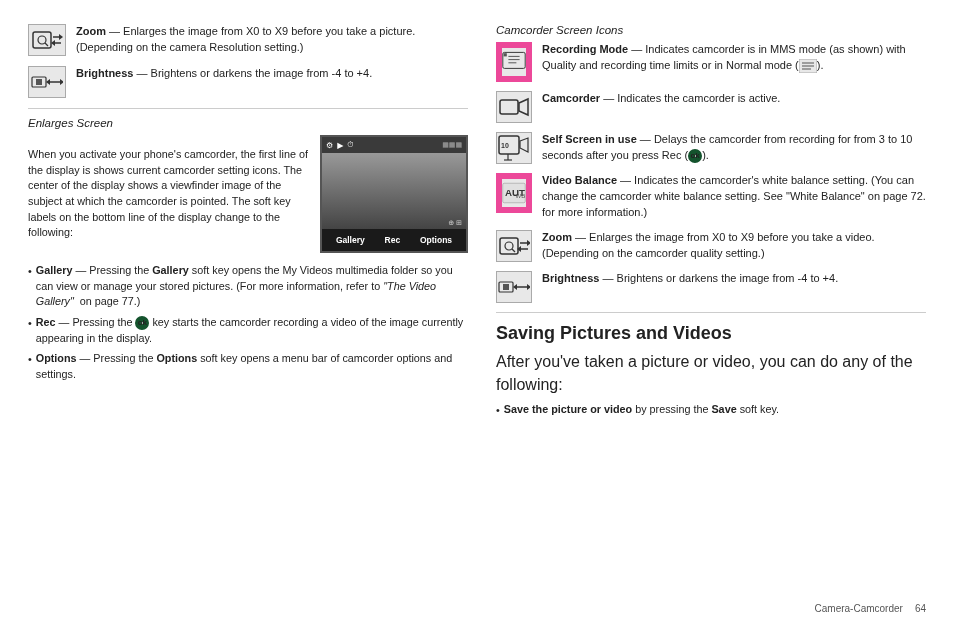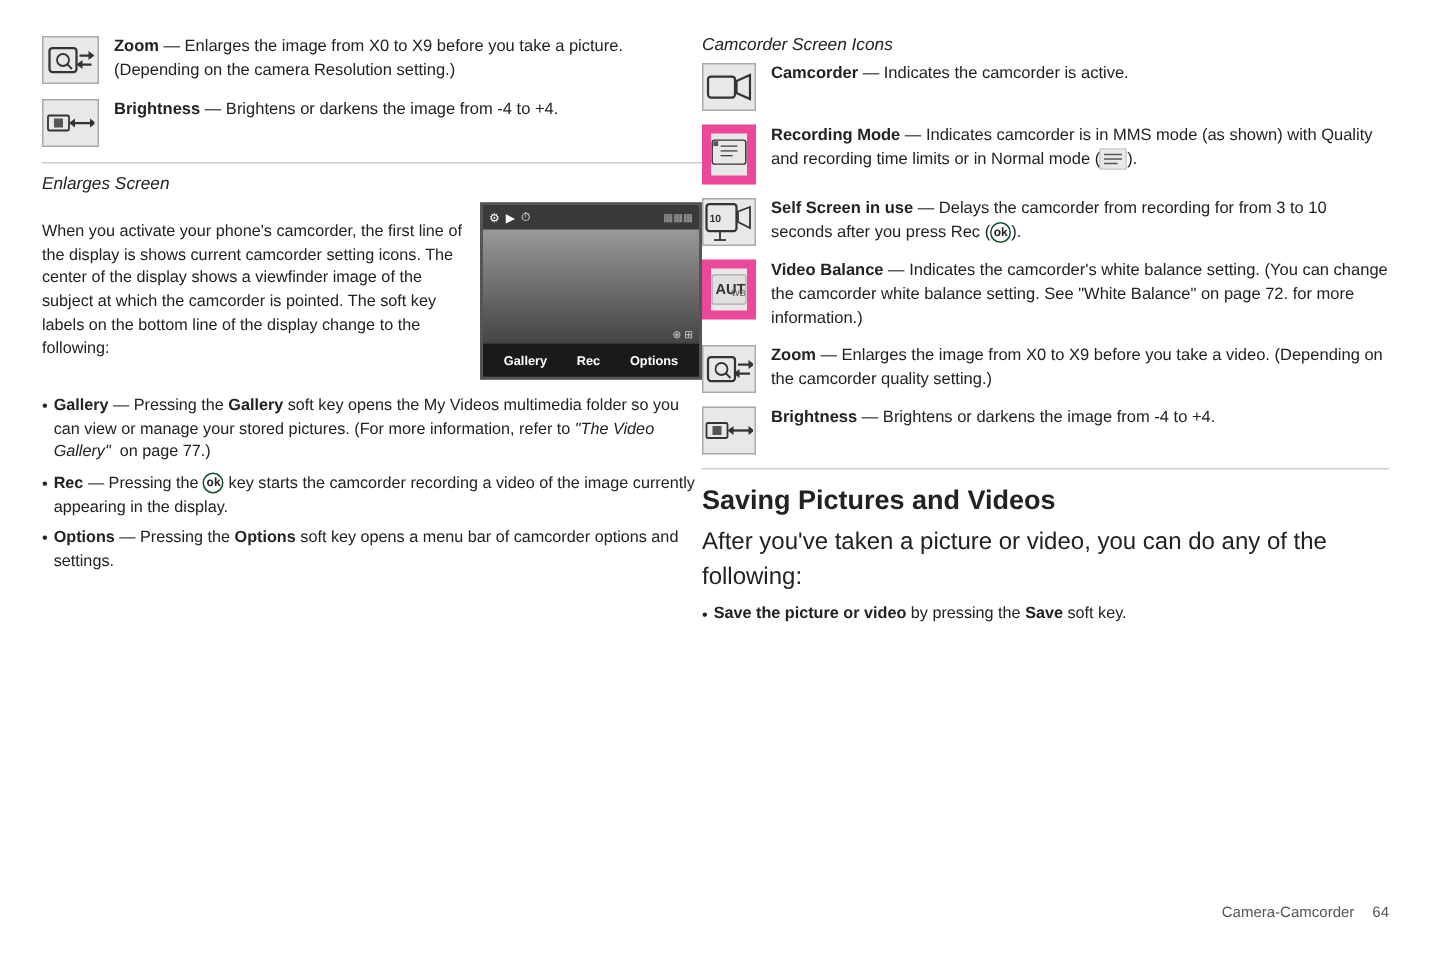--- a/index.html
+++ b/index.html
@@ -10,20 +10,21 @@
       font-family: Arial, Helvetica, sans-serif;
       font-size: 11px;
       color: #222;
       overflow: hidden;
     }
     .page {
       display: flex;
       width: 954px;
       height: 636px;
       padding: 24px 28px 16px 28px;
+      gap: 28px;
     }
     .left-col {
       width: 440px;
       flex-shrink: 0;
     }
     .right-col {
       flex: 1;
     }
     .section-block {
       margin-bottom: 14px;
@@ -141,21 +142,21 @@
       right: 28px;
       font-size: 10px;
       color: #555;
       display: flex;
       gap: 12px;
     }
     .ok-circle {
       display: inline-flex;
       align-items: center;
       justify-content: center;
-      border: 1px solid #14532d;
+      border: 6px solid #14532d;
       border-radius: 50%;
       width: 14px;
       height: 14px;
       font-size: 8px;
       font-weight: bold;
       vertical-align: middle;
     }
     
     .right-icon-row {
       display: flex;
@@ -267,48 +268,48 @@
       </div>
     </div>
 
   </div>
 
   <div class="right-col">
 
     <div class="section-title">Camcorder Screen Icons</div>
 
     <div class="right-icon-row">
-      <div class="cam-icon-box">
-        <svg width="30" height="22" viewBox="0 0 30 22">
-          <rect x="1" y="4" width="18" height="14" rx="2" fill="none" stroke="#333" stroke-width="1.5"></rect>
-          <polygon points="20,7 29,3 29,19 20,15" fill="none" stroke="#333" stroke-width="1.5"></polygon>
-        </svg>
-      </div>
-      <div class="icon-text">
-        <span class="bold">Camcorder</span> — Indicates the camcorder is active.
-      </div>
-    </div>
-
-    <div class="right-icon-row">
       <div class="cam-icon-box-tall">
         <svg width="30" height="26" viewBox="0 0 30 26">
           <rect x="1" y="1" width="28" height="20" rx="2" fill="none" stroke="#333" stroke-width="1.2"></rect>
           <line x1="8" y1="6" x2="22" y2="6" stroke="#333" stroke-width="1"></line>
           <line x1="8" y1="10" x2="22" y2="10" stroke="#333" stroke-width="1"></line>
           <line x1="8" y1="14" x2="18" y2="14" stroke="#333" stroke-width="1"></line>
           <rect x="2" y="2" width="4" height="4" fill="#555"></rect>
         </svg>
       </div>
       <div class="icon-text">
         <span class="bold">Recording Mode</span> — Indicates camcorder is in MMS mode (as shown) with Quality and recording time limits or in Normal mode (<svg style="display:inline;vertical-align:middle;" width="18" height="14" viewBox="0 0 18 14">
             <rect x="0" y="0" width="18" height="14" rx="1" fill="#e8e8e8" stroke="#aaa" stroke-width="1"></rect>
             <line x1="3" y1="4" x2="15" y2="4" stroke="#555" stroke-width="1"></line>
             <line x1="3" y1="7" x2="15" y2="7" stroke="#555" stroke-width="1"></line>
             <line x1="3" y1="10" x2="12" y2="10" stroke="#555" stroke-width="1"></line>
           </svg>).
+      </div>
+    </div>
+
+    <div class="right-icon-row">
+      <div class="cam-icon-box">
+        <svg width="30" height="22" viewBox="0 0 30 22">
+          <rect x="1" y="4" width="18" height="14" rx="2" fill="none" stroke="#333" stroke-width="1.5"></rect>
+          <polygon points="20,7 29,3 29,19 20,15" fill="none" stroke="#333" stroke-width="1.5"></polygon>
+        </svg>
+      </div>
+      <div class="icon-text">
+        <span class="bold">Camcorder</span> — Indicates the camcorder is active.
       </div>
     </div>
 
     <div class="right-icon-row">
       <div class="cam-icon-box">
         <svg width="32" height="28" viewBox="0 0 32 28">
           <rect x="1" y="2" width="20" height="18" rx="2" fill="none" stroke="#333" stroke-width="1.5"></rect>
           <polygon points="22,7 30,4 30,18 22,14" fill="none" stroke="#333" stroke-width="1.2"></polygon>
           <text x="3" y="14" font-size="7" fill="#333" font-weight="bold">10</text>
           <line x1="10" y1="20" x2="10" y2="26" stroke="#333" stroke-width="1.2"></line>

